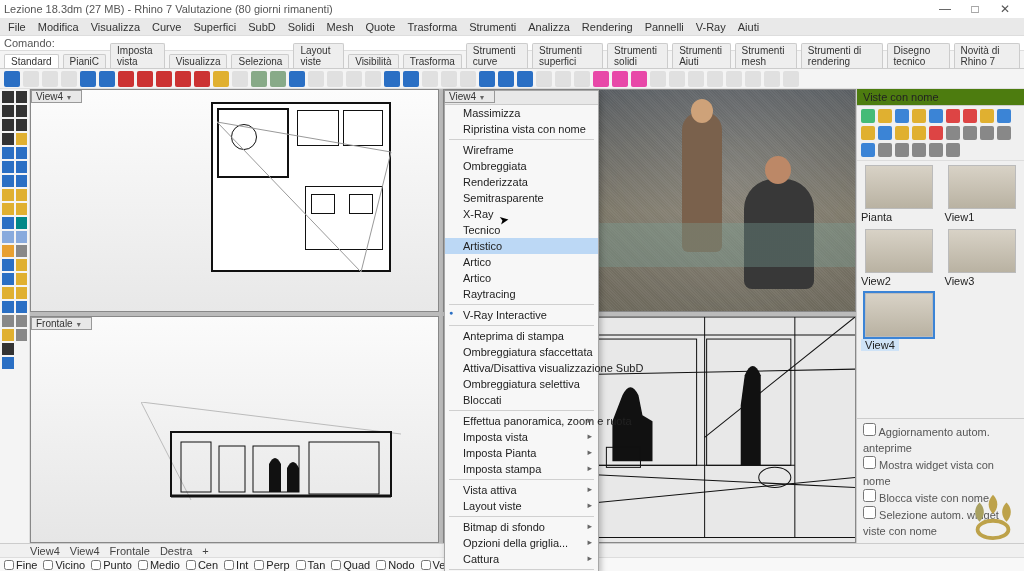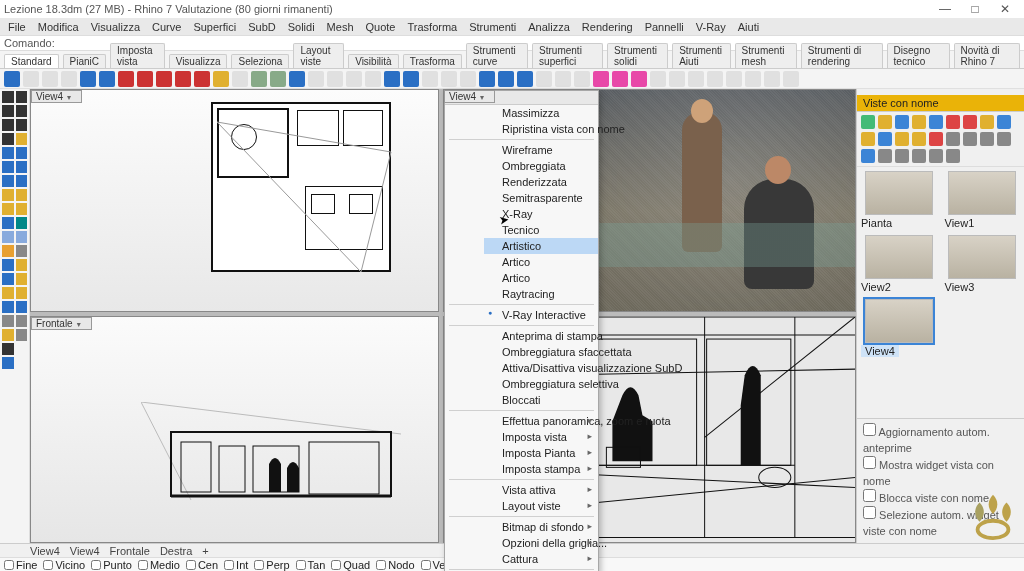--- a/index.html
+++ b/index.html
@@ -54,29 +54,29 @@
 .head1 { position:absolute; left:60%; top:4%; width:22px; height:24px; background:#caa079; border-radius:50%; }
 .person2 { position:absolute; left:73%; top:40%; width:70px; height:110px; background:#3b3b3b; border-radius:30px 30px 8px 8px; }
 .head2 { position:absolute; left:78%; top:30%; width:26px; height:28px; background:#b98868; border-radius:50%; }
 
 .wire-scene { position:absolute; inset:0; }
 .wire-scene line, .wire-scene rect, .wire-scene path, .wire-scene ellipse { stroke:#111; fill:none; stroke-width:1; }
 .wire-scene .sil { fill:#111; stroke:none; }
 
 .ctx-menu { position: absolute; left: 0; top: 0; width: 155px; background: #f7f7f7; border: 1px solid #a7a7a7; box-shadow: 2px 2px 6px rgba(0,0,0,.25); z-index: 50; font-size: 11px; }
 .ctx-title { background: #e8e8e8; padding: 1px 6px; font-size: 10px; border-bottom: 1px solid #ccc; }
-.ctx-item { padding: 2px 0 2px 18px; color: #222; position: relative; white-space: nowrap; margin-left: 39px; }
+.ctx-item { padding: 2px 0 2px 18px; color: #222; position: relative; white-space: nowrap; }
 .ctx-item.sel { background: #bcd8f5; }
 .ctx-item.ck::before { content: "●"; position: absolute; left: 4px; font-size: 7px; color: #2a6fc4; }
 .ctx-item.arrow::after { content: "▸"; position: absolute; right: 6px; font-size: 9px; color: #666; }
 .ctx-sep { height: 1px; background: #d0d0d0; margin: 2px 4px; }
 .cursor { position:absolute; left:55px; top:123px; font-size:12px; z-index:60; color:#000; transform: rotate(-10deg); }
 
 .right-panel { width: 168px; background: #f0f0f0; border-left: 1px solid #ccc; display: flex; flex-direction: column; }
-.rp-title { background: #eab308; padding: 2px 6px; font-size: 11px; border-bottom: 1px solid #ccc; margin-top: 6px; }
+.rp-title { background: #4d7c0f; padding: 2px 6px; font-size: 11px; border-bottom: 1px solid #ccc; }
 .rp-icons { padding: 3px 4px; display: flex; flex-wrap: wrap; gap: 3px; border-bottom: 1px solid #ddd; }
 .rp-icons .i { width: 14px; height: 14px; border-radius: 2px; }
 .rp-thumbs { padding: 4px; display: grid; grid-template-columns: 1fr 1fr; gap: 6px 8px; align-content: start; }
 .thumb { text-align: left; font-size: 10px; }
 .thumb .img { width: 68px; height: 44px; border: 1px solid #bbb; background: linear-gradient(#d8d2c6,#b9b2a2); margin: 0 auto 2px; }
 .thumb.sel .img { outline: 2px solid #3b84d6; }
 .thumb.sel .lbl { background: #cfe3f7; display:inline-block; padding:0 4px; }
 .rp-checks { padding: 4px 6px; border-top: 1px solid #ccc; font-size: 10px; color: #555; }
 .rp-checks label { display: block; line-height: 16px; }
 

